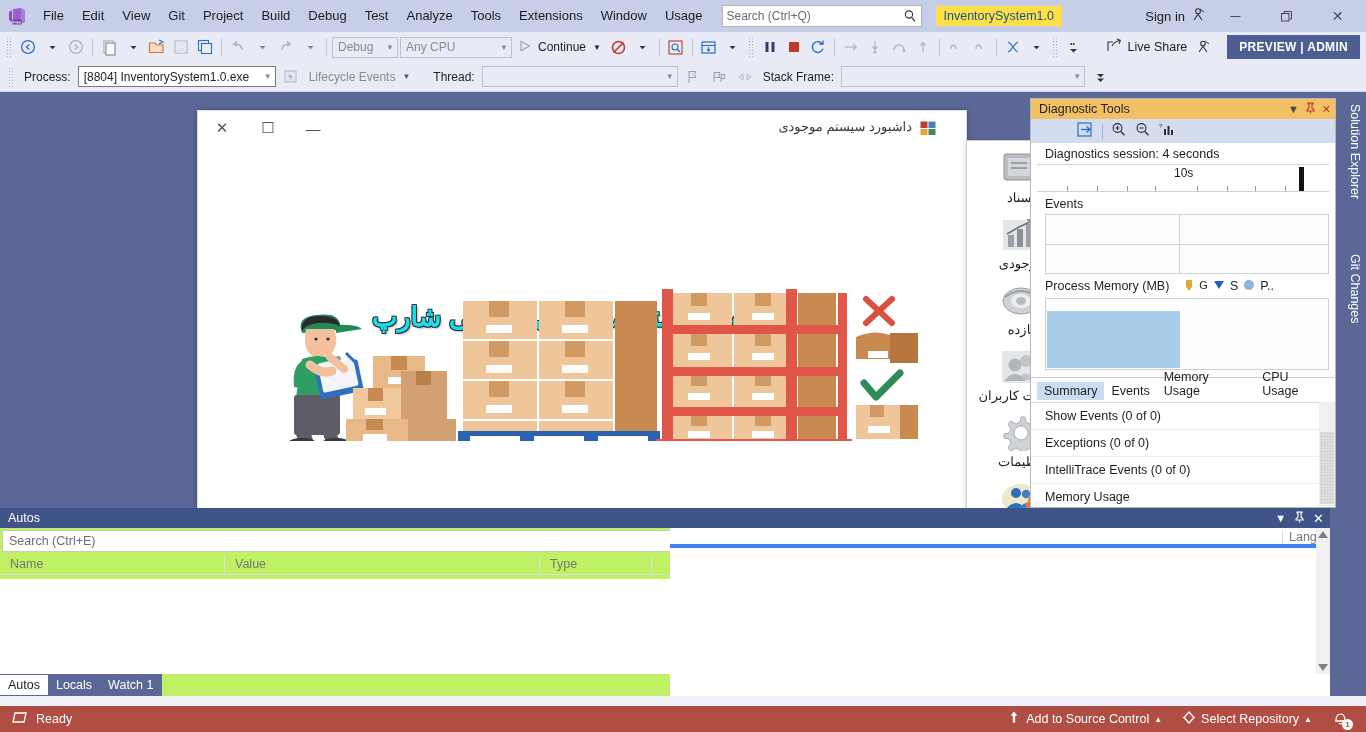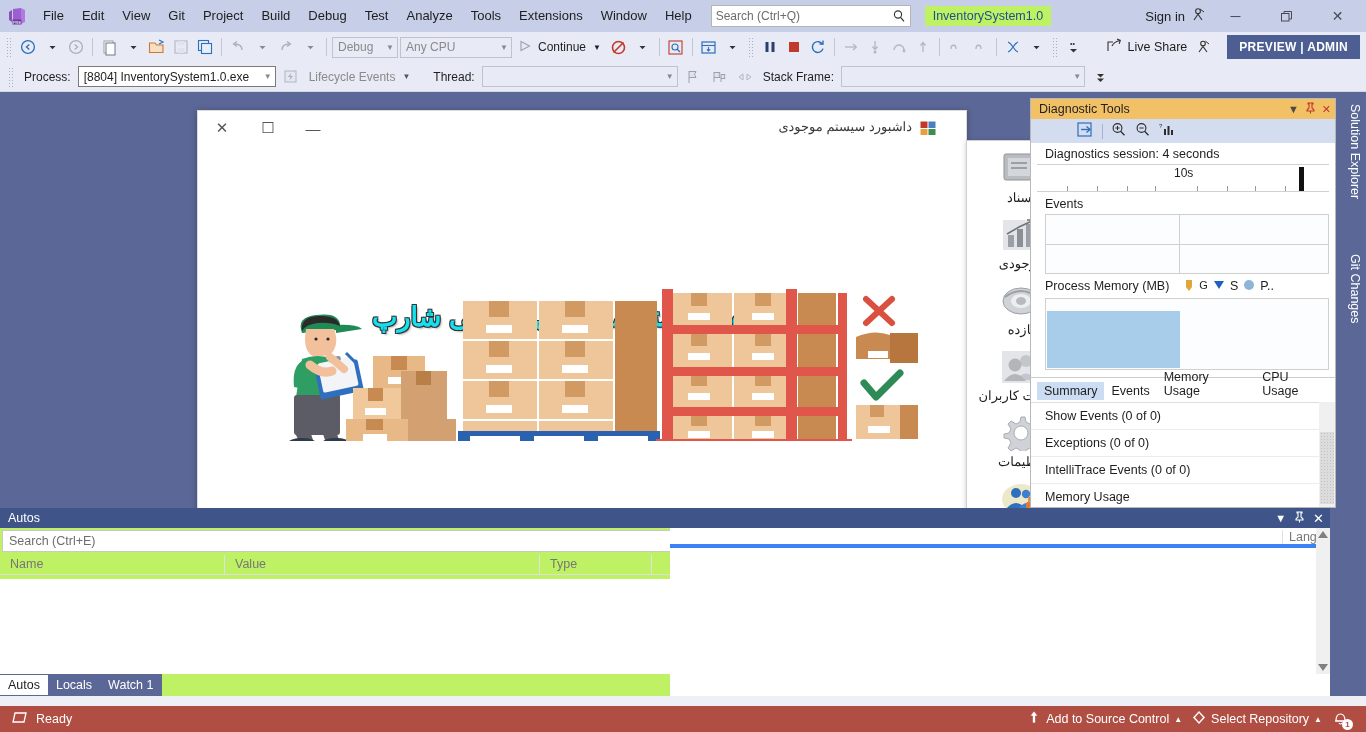--- a/index.html
+++ b/index.html
@@ -27,21 +27,21 @@
     cursor:default; white-space:nowrap;
   }
   #vs-search {
     margin-left:10px; width:200px; height:22px; background:#fff; border:1px solid #b5b5b5;
     display:flex; align-items:center; padding:0 4px; font-size:12px; color:#6d6d6d;
     position:relative;
   }
   #vs-search .sv { flex:1; }
   #vs-search .mag { width:14px; height:14px; }
   #proj-badge {
-    margin-left:14px; background:#bef264; color:#1d4f8c; font-size:12.5px;
+    margin-left:14px; background:#fde047; color:#1d4f8c; font-size:12.5px;
     padding:3px 8px; white-space:nowrap;
   }
   #signin { margin-left:auto; display:flex; align-items:center; gap:6px; font-size:13px; padding-right:6px;}
   .wbtn { width:45px; height:32px; display:flex; align-items:center; justify-content:center; color:#4a4a55; font-size:14px;}
 
   
   #toolbar1 {
     position:absolute; left:0; top:32px; width:1366px; height:30px;
     background:#e8ebf5; display:flex; align-items:center; padding-left:4px; gap:2px;
   }
@@ -178,21 +178,21 @@
              border-bottom:4px solid #3b82f6; padding-right:4px; padding-top:2px;}
   #cs-body { position:absolute; left:0; top:41px; right:14px; bottom:22px; background:#fff;}
   #cs-vscroll { position:absolute; right:0; top:20px; width:14px; bottom:22px; background:#f0f0f0;}
   #cs-tabstrip { position:absolute; left:0; bottom:0; height:22px; display:flex; align-items:center;
                  font-size:12.5px; background:#5b6796; width:660px;}
 
   
   #statusbar { position:absolute; left:0; bottom:0; width:1366px; height:26px; background:#b04e44;
                color:#fff; display:flex; align-items:center; font-size:12.5px; padding:0 6px;}
   #status-ready { display:flex; align-items:center; gap:9px; padding-left:6px;}
-  #status-right { margin-left:auto; display:flex; align-items:flex-end; gap:10px; padding-right:8px;}
+  #status-right { margin-left:auto; display:flex; align-items:flex-end; gap:20px; padding-right:8px;}
   .st-item { display:flex; align-items:center; gap:5px; cursor:pointer;}
   .up-caret { font-size:8px; }
   #notif-badge { position:relative; width:20px; height:18px; }
   #notif-badge .cnt { position:absolute; right:-1px; bottom:-2px; background:#fff; color:#b04e44;
      border-radius:50%; width:11px; height:11px; font-size:8px; display:flex; align-items:center;
      justify-content:center; font-weight:bold;}
 </style>
 </head>
 <body>
 
@@ -213,21 +213,21 @@
     <div class="menu-item">View</div>
     <div class="menu-item">Git</div>
     <div class="menu-item">Project</div>
     <div class="menu-item">Build</div>
     <div class="menu-item">Debug</div>
     <div class="menu-item">Test</div>
     <div class="menu-item">Analyze</div>
     <div class="menu-item">Tools</div>
     <div class="menu-item">Extensions</div>
     <div class="menu-item">Window</div>
-    <div class="menu-item">Help</div>
+    <div class="menu-item">Usage</div>
 
     <div id="vs-search">
       <span class="sv">Search (Ctrl+Q)</span>
       <span class="mag">
         <svg width="14" height="14" viewBox="0 0 14 14">
             <circle cx="6" cy="5.5" r="3.6" fill="none" stroke="#333" stroke-width="1.1"></circle>
             <line x1="8.6" y1="8.3" x2="12" y2="12.4" stroke="#333" stroke-width="1.2"></line>
           </svg>
       </span>
     </div>

